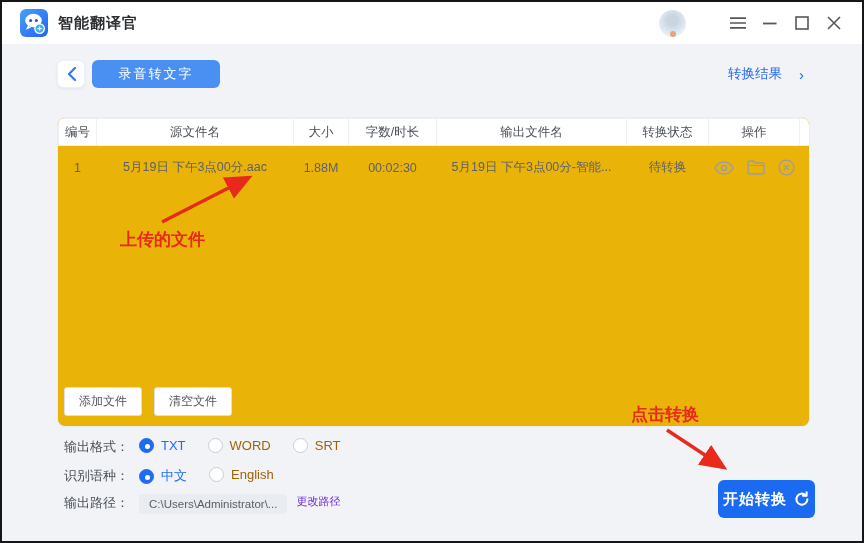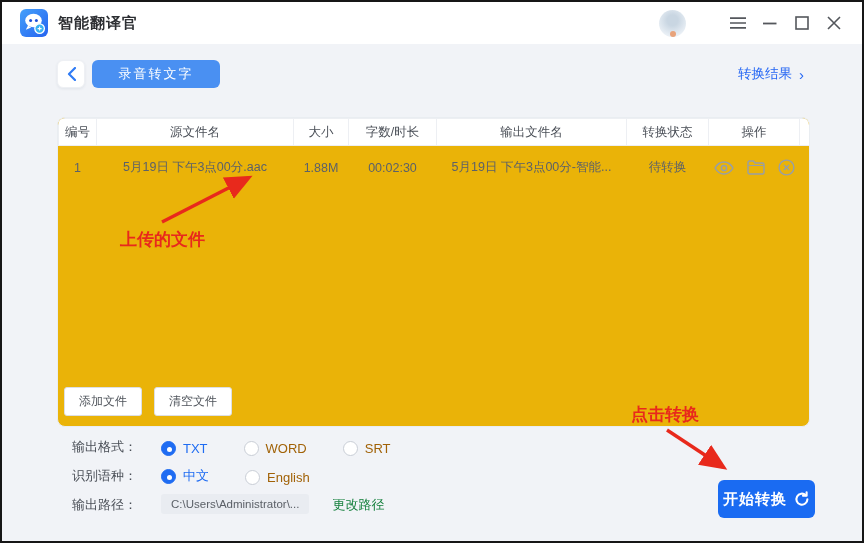--- a/index.html
+++ b/index.html
@@ -22,51 +22,51 @@
   
   .content-bg { position:absolute; top:42px; left:0; right:0; bottom:0; background:#f1f3f7; }
 
   .back-btn { position:absolute; left:55px; top:58px; width:28px; height:28px; background:#fff;
               border:1px solid #eef0f4; border-radius:6px; display:flex; align-items:center;
               justify-content:center; cursor:pointer; box-shadow:0 1px 3px rgba(40,60,90,.08); }
   .tab-btn { position:absolute; left:90px; top:58px; width:128px; height:28px; background:#4a90f2;
              border:none; border-radius:6px; color:#fff; font-size:13px; letter-spacing:2px;
              cursor:pointer; font-family:inherit; }
   .results-link { position:absolute; right:58px; top:63px; color:#2667f4; font-size:13.5px;
-                  cursor:pointer; display:flex; align-items:center; gap:7px; }
+                  cursor:pointer; display:flex; align-items:center; gap:17px; }
   .results-link .chev { font-size:15px; line-height:1; }
 
   
   .panel { position:absolute; left:55px; top:115px; width:753px; height:310px; background:#eab308;
            border:1px solid #e9edf1; border-radius:8px; overflow:hidden; }
   .ftable { border-collapse:collapse; width:100%; table-layout:fixed; }
   .ftable th { border:1px solid #edeff3; height:27px; font-weight:normal; font-size:12.5px;
                color:#4a4f57; background:#fff; }
   .ftable td { font-size:12.5px; color:#5c6169; height:44px; text-align:center;
                vertical-align:middle; white-space:nowrap; overflow:hidden; }
   .ops-wrap { display:flex; justify-content:center; align-items:center; gap:13px; }
   .op-icon { cursor:pointer; display:inline-flex; }
   .panel-actions { position:absolute; left:6px; bottom:10px; display:flex; gap:12px; }
   .pa-btn { background:#fff; border:1px solid #dcdfe4; border-radius:3px; padding:5px 14px;
             font-size:12px; color:#4f545b; cursor:pointer; font-family:inherit; }
 
   
-  .set-row { position:absolute; left:70px; display:flex; align-items:flex-end;gap:14px; }
+  .set-row { position:absolute; left:62px; display:flex; align-items:flex-start; }
   .set-label { font-size:13px; color:#4a4f57; margin-right:10px; }
   .opt { display:flex; align-items:center; margin-right:22px; cursor:pointer; }
   .radio { width:15px; height:15px; border-radius:50%; border:1px solid #c9ced6; background:#fff;
            display:inline-block; position:relative; }
   .radio.checked { background:#1f6cf2; border-color:#1f6cf2; }
   .radio.checked::after { content:""; position:absolute; left:5px; top:5px; width:5px; height:5px;
                           background:#fff; border-radius:50%; }
   .opt-label { font-size:13px; color:#a16207; margin-left:7px; }
   .opt-label.checked { color:#1f6cf2; }
   .path-box { background:#e9ecf1; border-radius:3px; padding:4px 10px; font-size:11.5px;
               color:#5a5f66; margin-right:9px; }
-  .change-path { color:#15803d; font-size:13px; cursor:pointer; }
+  .change-path { color:#6d28d9; font-size:11px; cursor:pointer; }
 
   .convert-btn { position:absolute; left:716px; top:478px; width:97px; height:38px; background:#1a6bf2;
                  border:none; border-radius:6px; color:#fff; font-size:15px; font-weight:bold;
                  display:flex; align-items:center; justify-content:center; gap:7px; cursor:pointer;
                  font-family:inherit; letter-spacing:1px; }
 
   
   .ann { position:absolute; color:#e8291c; font-family:"Liberation Serif","DejaVu Serif",serif;
          font-weight:bold; font-size:17px; z-index:4; }
   .arrow-svg { position:absolute; z-index:4; pointer-events:none; }

